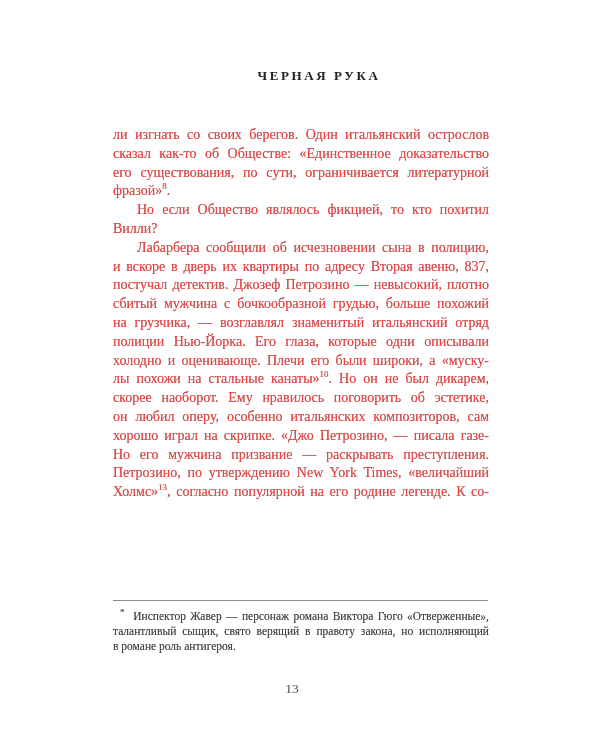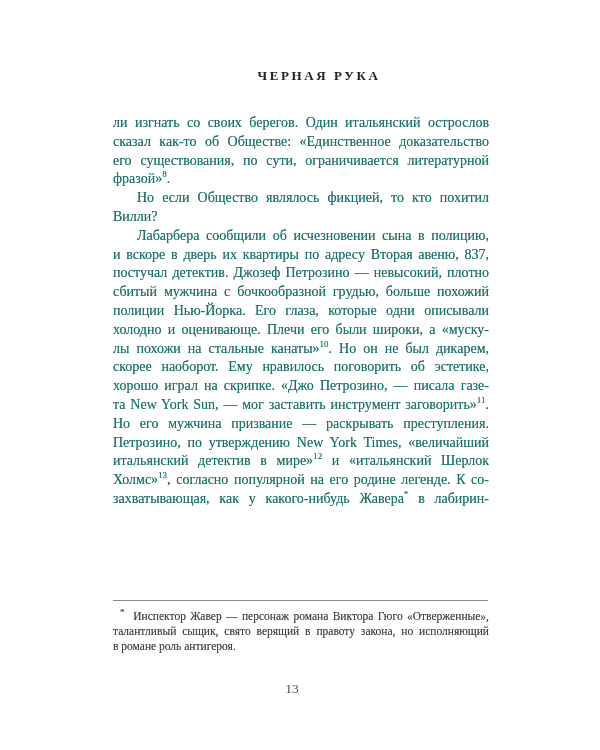--- a/index.html
+++ b/index.html
@@ -19,23 +19,23 @@
     top: 68px; left: 0; width: 600px;
     text-align: center;
     font-size: 13px;
     font-weight: bold;
     letter-spacing: 2.6px;
     color: #242120;
     padding-left: 19px;
   }
   .body-text {
     position: absolute;
-    top: 114px; left: 113px; width: 376px;
+    top: 126px; left: 113px; width: 376px;
     font-size: 14px;
-    color: #0f766e;
+    color: #ef4444;
     text-shadow: 0 0 0.4px rgba(63,58,54,0.55);
   }
   .line {
     height: 18.8px;
     line-height: 18.8px;
     text-align: justify;
     text-align-last: justify;
     overflow: hidden;
     white-space: normal;
   }
@@ -88,31 +88,30 @@
       <div class="line">ли изгнать со своих берегов. Один итальянский острослов</div>
       <div class="line">сказал как-то об Обществе: «Единственное доказательство</div>
       <div class="line">его существования, по сути, ограничивается литературной</div>
       <div class="line para-end">фразой»<sup>8</sup>.</div>
       <div class="line indent">Но если Общество являлось фикцией, то кто похитил</div>
       <div class="line para-end">Вилли?</div>
       <div class="line indent">Лабарбера сообщили об исчезновении сына в полицию,</div>
       <div class="line">и вскоре в дверь их квартиры по адресу Вторая авеню, 837,</div>
       <div class="line">постучал детектив. Джозеф Петрозино — невысокий, плотно</div>
       <div class="line">сбитый мужчина с бочкообразной грудью, больше похожий</div>
+      <div class="line">на грузчика, — возглавлял знаменитый итальянский отряд</div>
       <div class="line">полиции Нью-Йорка. Его глаза, которые одни описывали</div>
       <div class="line">холодно и оценивающе. Плечи его были широки, а «муску-</div>
       <div class="line">лы похожи на стальные канаты»<sup>10</sup>. Но он не был дикарем,</div>
       <div class="line">скорее наоборот. Ему нравилось поговорить об эстетике,</div>
+      <div class="line">он любил оперу, особенно итальянских композиторов, сам</div>
       <div class="line">хорошо играл на скрипке. «Джо Петрозино, — писала газе-</div>
-      <div class="line">та New York Sun, — мог заставить инструмент заговорить»<sup>11</sup>.</div>
       <div class="line">Но его мужчина призвание — раскрывать преступления.</div>
       <div class="line">Петрозино, по утверждению New York Times, «величайший</div>
-      <div class="line">итальянский детектив в мире»<sup>12</sup> и «итальянский Шерлок</div>
       <div class="line">Холмс»<sup>13</sup>, согласно популярной на его родине легенде. К со-</div>
-      <div class="line">захватывающая, как у какого-нибудь Жавера<sup>*</sup> в лабирин-</div>
     </div>
 
   <div class="footnote-rule"></div>
 
   <div class="footnote-text">
       <div class="fn-line indent"><sup>*</sup>&nbsp; Инспектор Жавер — персонаж романа Виктора Гюго «Отверженные»,</div>
       <div class="fn-line">талантливый сыщик, свято верящий в правоту закона, но исполняющий</div>
       <div class="fn-line para-end">в романе роль антигероя.</div>
     </div>
 

